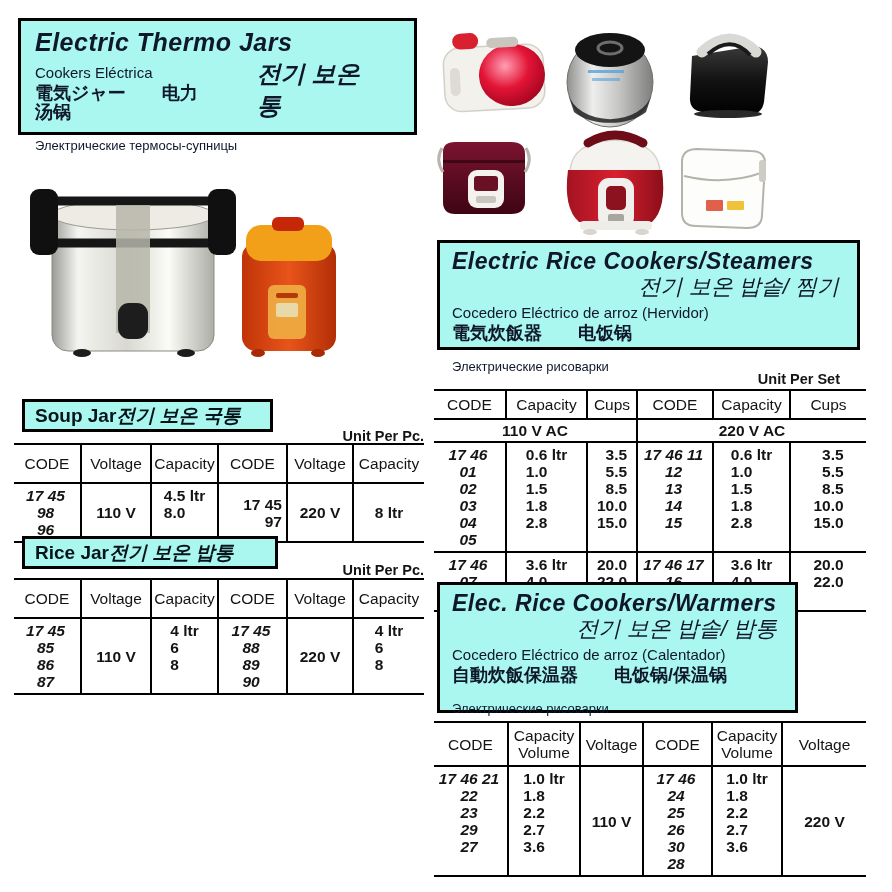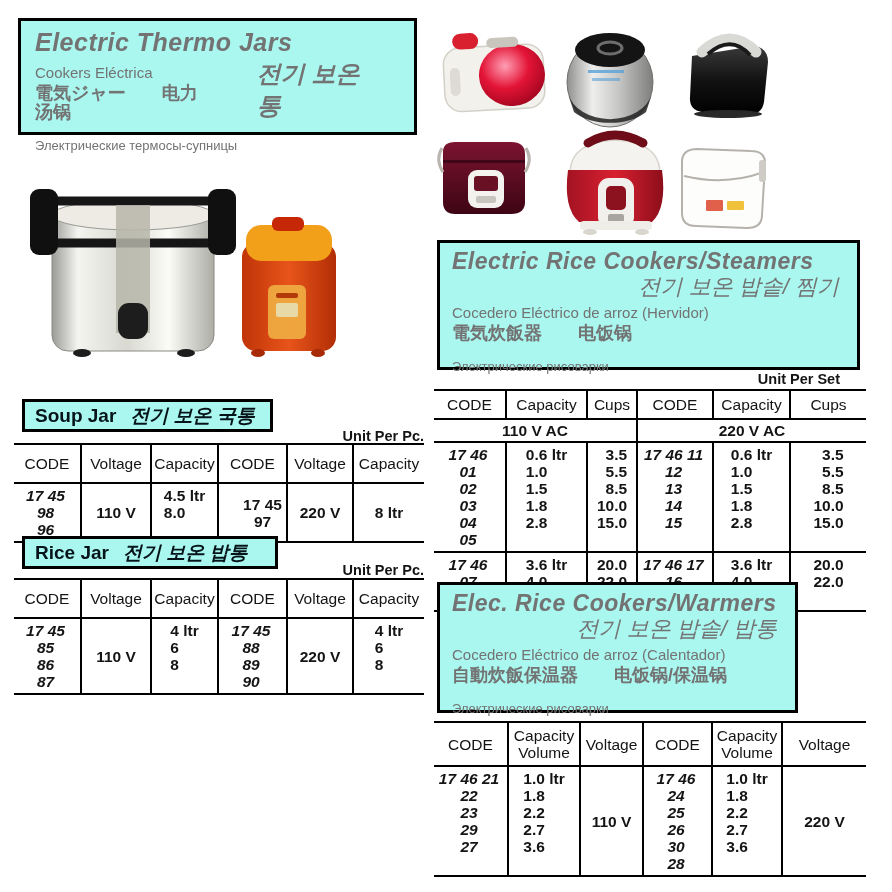--- a/index.html
+++ b/index.html
@@ -3,33 +3,33 @@
 <meta charset="utf-8">
 <style>
   html,body{margin:0;padding:0;background:#ffffff;}
   #page{
     position:relative;width:892px;height:892px;background:#ffffff;
     font-family:"Liberation Sans","DejaVu Sans",sans-serif;color:#141414;overflow:hidden;
   }
   
   .panel{
     position:absolute;background:#a9f7ef;border:3px solid #000;
-    box-sizing:border-box;color:#737373;
+    box-sizing:border-box;color:#0f172a;
   }
   .panel-title{font-style:italic;font-weight:bold;font-size:25px;line-height:28px;letter-spacing:.5px;}
   .panel-title.sm{font-size:23px;line-height:26px;}
   .panel .ko-line{font-weight:normal;font-style:italic;font-size:22px;line-height:25px;text-align:right;padding-right:6px;}
   .panel .es-line{font-size:15px;line-height:19px;margin-top:4px;}
   .panel .jazh-line{font-size:18px;font-weight:bold;line-height:19px;margin-top:2px;}
   .panel .ru-line{font-size:13px;line-height:19px;margin-top:14px;}
   .thermo-mid{display:flex;justify-content:space-between;align-items:center;margin-top:2px;}
   .thermo-mid .ko-big{font-weight:bold;font-style:italic;font-size:24px;padding-right:26px;margin-left:47px;}
   .mini-panel{
     position:absolute;background:#a9f7ef;border:3px solid #000;box-sizing:border-box;
-    display:flex;align-items:center;gap:14px;padding:0 10px;height:33px;color:#06141a;
+    display:flex;align-items:center;gap:0;padding:0 10px;height:33px;color:#06141a;
   }
   .mini-panel .en{font-weight:bold;font-size:19px;}
   .mini-panel .ko{font-weight:bold;font-style:italic;font-size:19px;}
   .unit{position:absolute;font-size:14.5px;font-weight:bold;color:#141414;}
   
   .cat-table{
     position:absolute;border-collapse:collapse;table-layout:fixed;
     border-top:2px solid #000;border-bottom:2px solid #000;color:#141414;
   }
   .cat-table th{
@@ -41,21 +41,21 @@
   .cat-table th + th, .cat-table td + td{border-left:2px solid #000;}
   .cat-table td{
     font-weight:bold;font-size:15.5px;line-height:17px;vertical-align:top;
     padding:3px 4px;white-space:pre-line;
   }
   .cat-table tr.subhead td{
     text-align:center;font-weight:bold;border-bottom:2px solid #000;padding:2px 0;
   }
   .cat-table tr.group1 td{border-bottom:2px solid #000;}
   td.code{text-align:center;padding-right:7px;font-style:italic;}
-  td.code-c{text-align:center;vertical-align:middle;padding-left:24px;}
+  td.code-c{text-align:right;vertical-align:middle;padding-left:24px;}
   td.cap, td.cups{text-align:center;}
   td.cap .stack{display:inline-block;text-align:left;white-space:pre-line;}
   td.cups .stack{display:inline-block;text-align:right;white-space:pre-line;}
   td.volt{text-align:center;vertical-align:middle;}
   svg{position:absolute;display:block;}
 </style>
 </head>
 <body>
 
 <div id="page">
@@ -182,21 +182,21 @@
     </g>
     <g>
       <path d="M252 152 Q252 139 267 139 L321 141 Q336 141 335 155 L332 205 Q332 218 317 218 L266 216 Q252 216 252 203 Z" fill="#fdfdfb" stroke="#b5b2ac" stroke-width="2"></path>
       <path d="M254 166 Q296 176 334 162" stroke="#b5b2ac" stroke-width="2" fill="none"></path>
       <rect x="329" y="150" width="7" height="22" rx="3" fill="#cfccc6"></rect>
       <rect x="276" y="190" width="17" height="11" rx="1" fill="#e0604a"></rect>
       <rect x="297" y="191" width="17" height="9" rx="1" fill="#f0c23c"></rect>
     </g>
   </svg>
 
-  <div class="panel" style="left:437px;top:240px;width:423px;height:130px;padding:5px 12px;">
+  <div class="panel" style="left:437px;top:240px;width:423px;height:110px;padding:5px 12px;">
     <div class="panel-title sm">Electric Rice Cookers/Steamers</div>
     <div class="ko-line">전기 보온 밥솥/ 찜기</div>
     <div class="es-line">Cocedero Eléctrico de arroz (Hervidor)</div>
     <div class="jazh-line">電気炊飯器　　电饭锅</div>
     <div class="ru-line">Электрические рисоварки</div>
   </div>
 
   <div class="unit" style="right:52px;top:371px;">Unit Per Set</div>
 
   <table class="cat-table tight" style="left:434px;top:389px;width:432px;">

